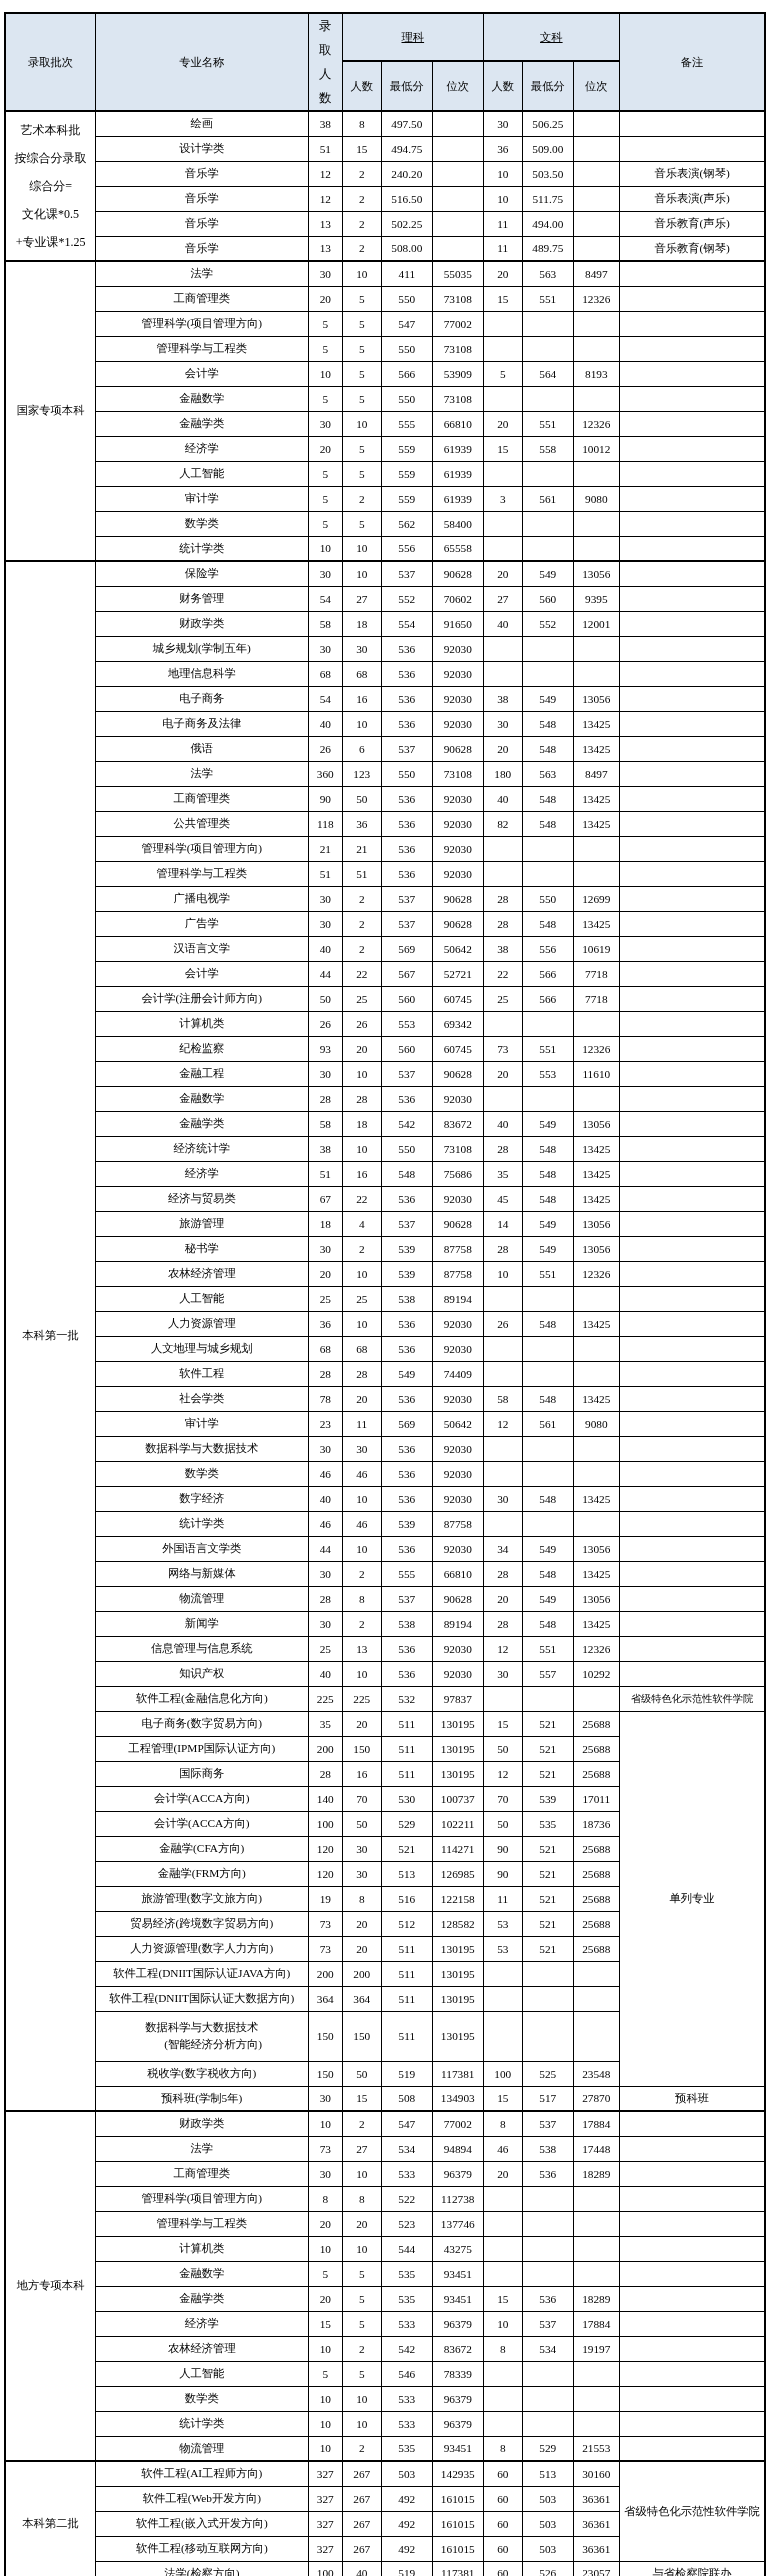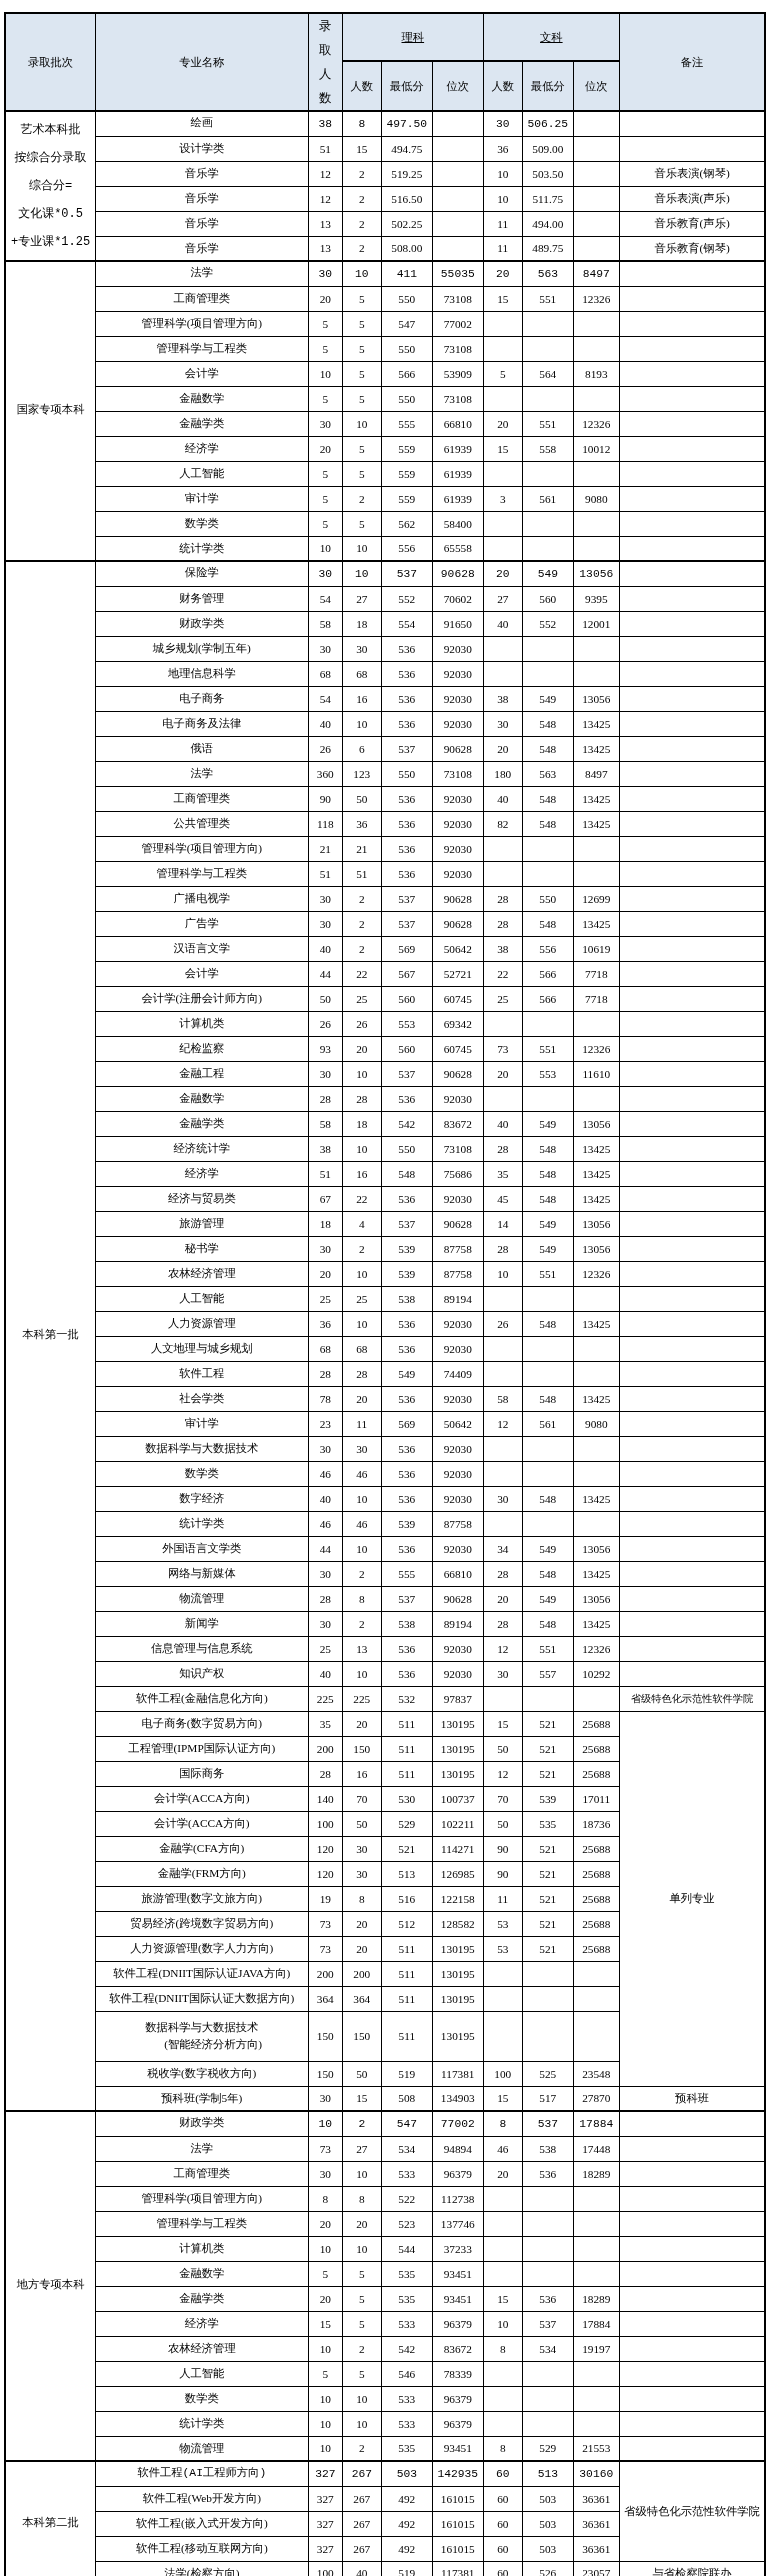--- a/index.html
+++ b/index.html
@@ -39,21 +39,21 @@
   .vert{
     width:14px;
     margin:0 auto;
     word-break:break-all;
     line-height:24px;
     font-size:12.4px;
     text-align:center;
   }
   tr.std{height:25px;}
   tr.tall{height:50px;}
-  tr.sec-start td{border-top:2.7px solid #000;font-family:Liberation Mono, monospace;}
+  tr.sec-start td{border-top:2.7px solid #000;}
   td.batch{
     font-size:12px;
     white-space:pre-line;
     line-height:1.7;
   }
   td.batch.formula{
     line-height:28px;
     font-size:12px;
   }
   td.major{
@@ -129,21 +129,21 @@
           <td class="num"></td>
           <td class="num">36</td>
           <td class="num">509.00</td>
           <td class="num"></td>
           <td class="remark"></td>
         </tr>
         <tr class="std">
           <td class="major">音乐学</td>
           <td class="num">12</td>
           <td class="num">2</td>
-          <td class="num">519.25</td>
+          <td class="num">240.20</td>
           <td class="num"></td>
           <td class="num">10</td>
           <td class="num">503.50</td>
           <td class="num"></td>
           <td class="remark">音乐表演(钢琴)</td>
         </tr>
         <tr class="std">
           <td class="major">音乐学</td>
           <td class="num">12</td>
           <td class="num">2</td>
@@ -1023,21 +1023,21 @@
           <td class="num"></td>
           <td class="num"></td>
           <td class="num"></td>
           <td class="remark"></td>
         </tr>
         <tr class="std">
           <td class="major">计算机类</td>
           <td class="num">10</td>
           <td class="num">10</td>
           <td class="num">544</td>
-          <td class="num">37233</td>
+          <td class="num">43275</td>
           <td class="num"></td>
           <td class="num"></td>
           <td class="num"></td>
           <td class="remark"></td>
         </tr>
         <tr class="std">
           <td class="major">金融数学</td>
           <td class="num">5</td>
           <td class="num">5</td>
           <td class="num">535</td>

